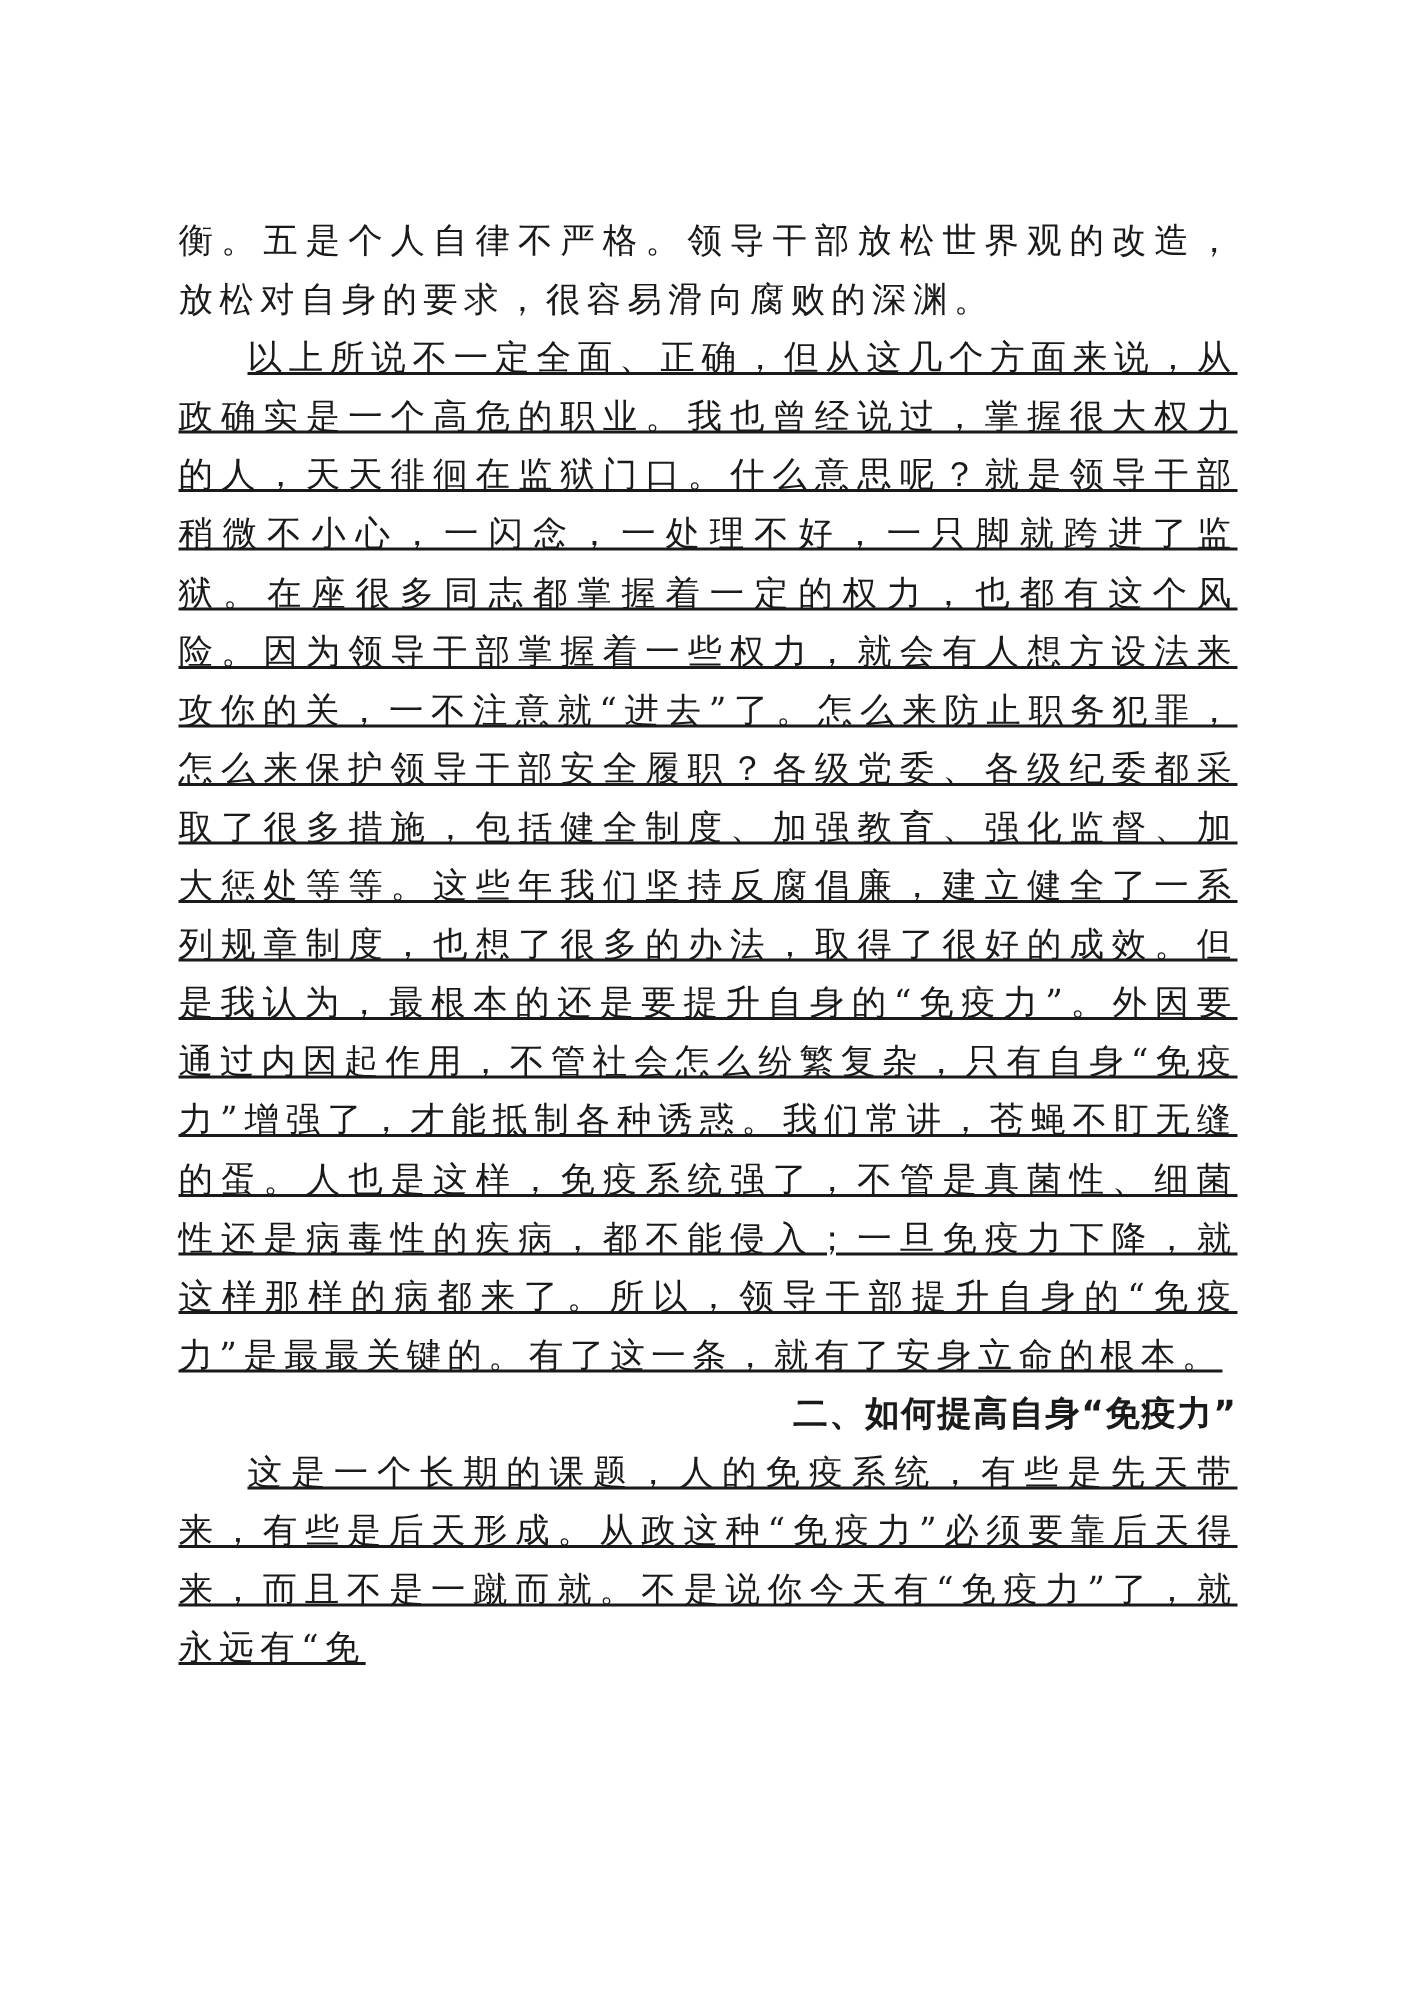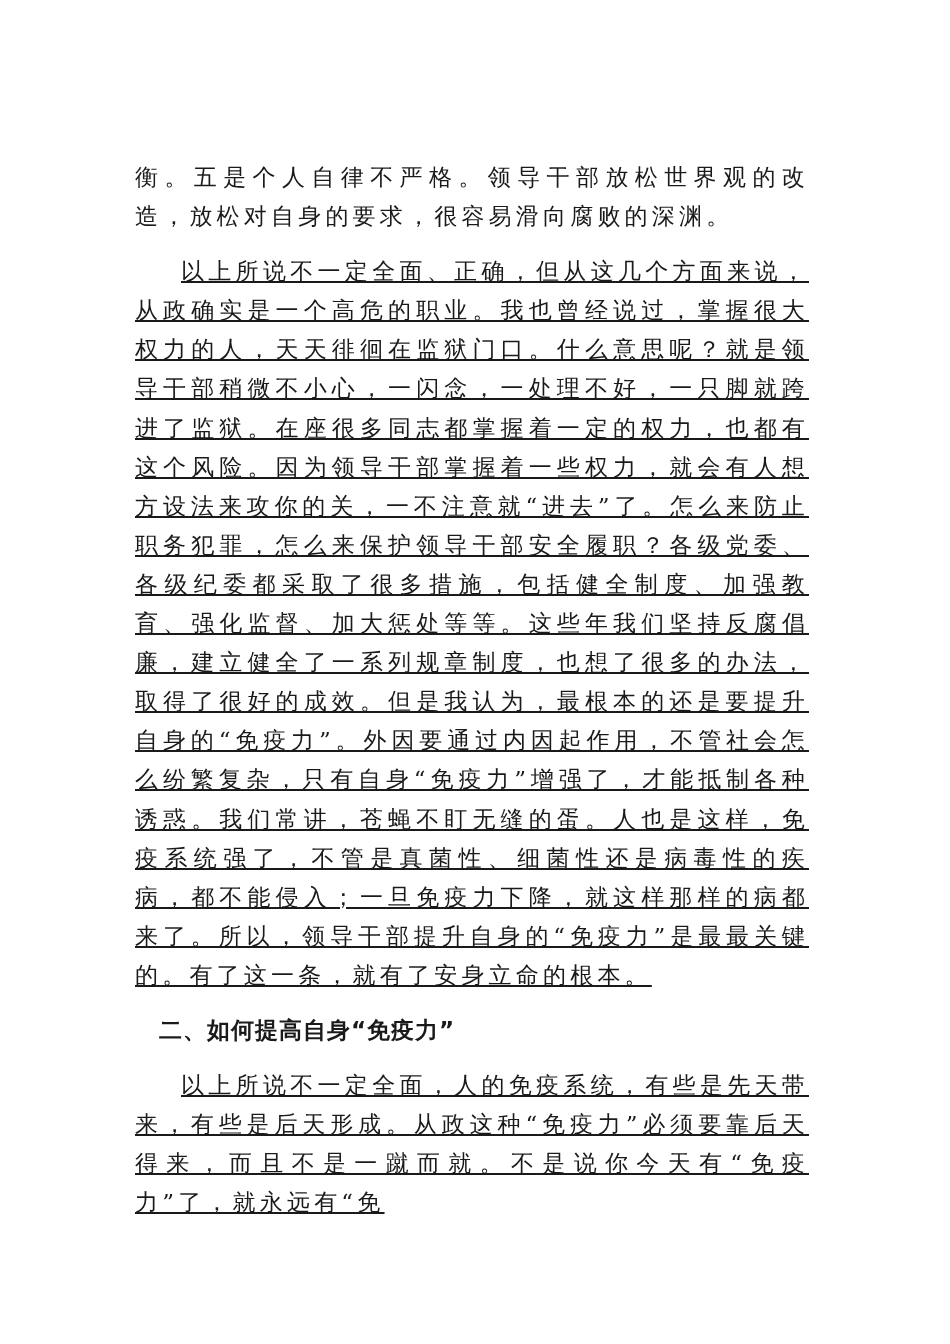--- a/index.html
+++ b/index.html
@@ -8,32 +8,33 @@
     position: absolute;
     left: 119px;
     top: 142px;
     width: 706px;
     color: #1a1a1a;
     font-family: "DejaVu Serif", "Liberation Serif", serif;
     font-size: 23px;
     line-height: 39.1px;
     letter-spacing: 4.2px;
   }
-  .para { margin: 16px; text-align: justify; text-align-last: left; }
+  .para { margin: 0; text-align: justify; text-align-last: left; }
   .para.indent { text-indent: 46px; text-decoration: underline; }
   .heading {
     margin: 0;
     text-indent: 40px;
     font-family: "DejaVu Sans", "Liberation Sans", sans-serif;
     font-weight: bold;
     font-size: 23px;
     letter-spacing: 1px;
+    text-align: right;
   }
 </style>
 </head>
 <body>
 
 <div class="page">
   <p class="para">衡。五是个人自律不严格。领导干部放松世界观的改造，放松对自身的要求，很容易滑向腐败的深渊。</p>
   <p class="para indent">以上所说不一定全面、正确，但从这几个方面来说，从政确实是一个高危的职业。我也曾经说过，掌握很大权力的人，天天徘徊在监狱门口。什么意思呢？就是领导干部稍微不小心，一闪念，一处理不好，一只脚就跨进了监狱。在座很多同志都掌握着一定的权力，也都有这个风险。因为领导干部掌握着一些权力，就会有人想方设法来攻你的关，一不注意就“进去”了。怎么来防止职务犯罪，怎么来保护领导干部安全履职？各级党委、各级纪委都采取了很多措施，包括健全制度、加强教育、强化监督、加大惩处等等。这些年我们坚持反腐倡廉，建立健全了一系列规章制度，也想了很多的办法，取得了很好的成效。但是我认为，最根本的还是要提升自身的“免疫力”。外因要通过内因起作用，不管社会怎么纷繁复杂，只有自身“免疫力”增强了，才能抵制各种诱惑。我们常讲，苍蝇不盯无缝的蛋。人也是这样，免疫系统强了，不管是真菌性、细菌性还是病毒性的疾病，都不能侵入；一旦免疫力下降，就这样那样的病都来了。所以，领导干部提升自身的“免疫力”是最最关键的。有了这一条，就有了安身立命的根本。</p>
   <p class="heading">二、如何提高自身“免疫力”</p>
-  <p class="para indent">以上所说不一定全面，人的免疫系统，有些是先天带来，有些是后天形成。从政这种“免疫力”必须要靠后天得来，而且不是一蹴而就。不是说你今天有“免疫力”了，就永远有“免</p>
+  <p class="para indent">这是一个长期的课题，人的免疫系统，有些是先天带来，有些是后天形成。从政这种“免疫力”必须要靠后天得来，而且不是一蹴而就。不是说你今天有“免疫力”了，就永远有“免</p>
 </div>
 
 </body></html>

